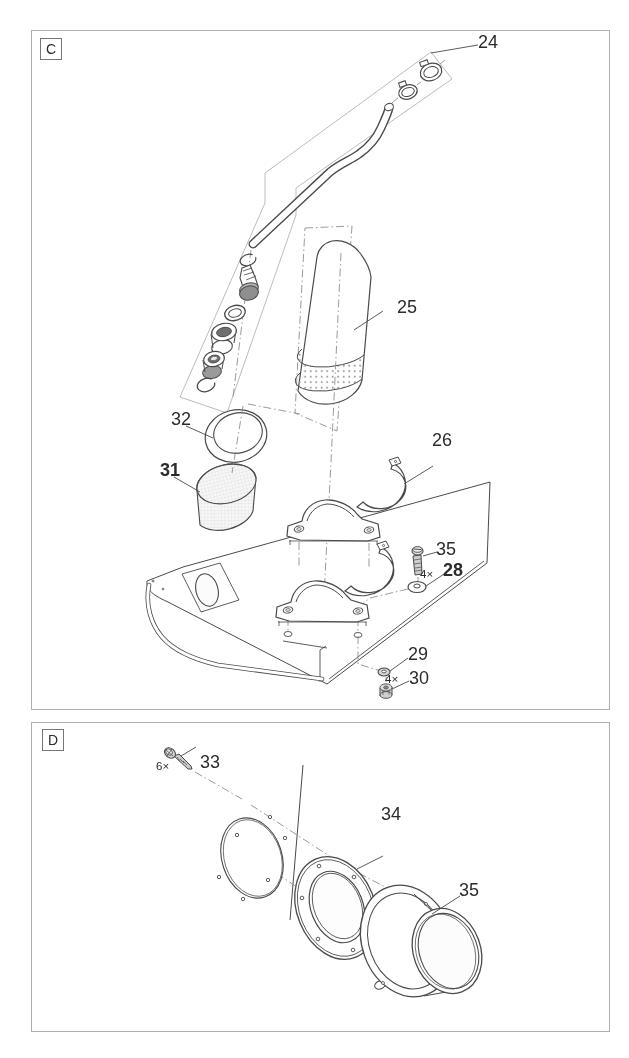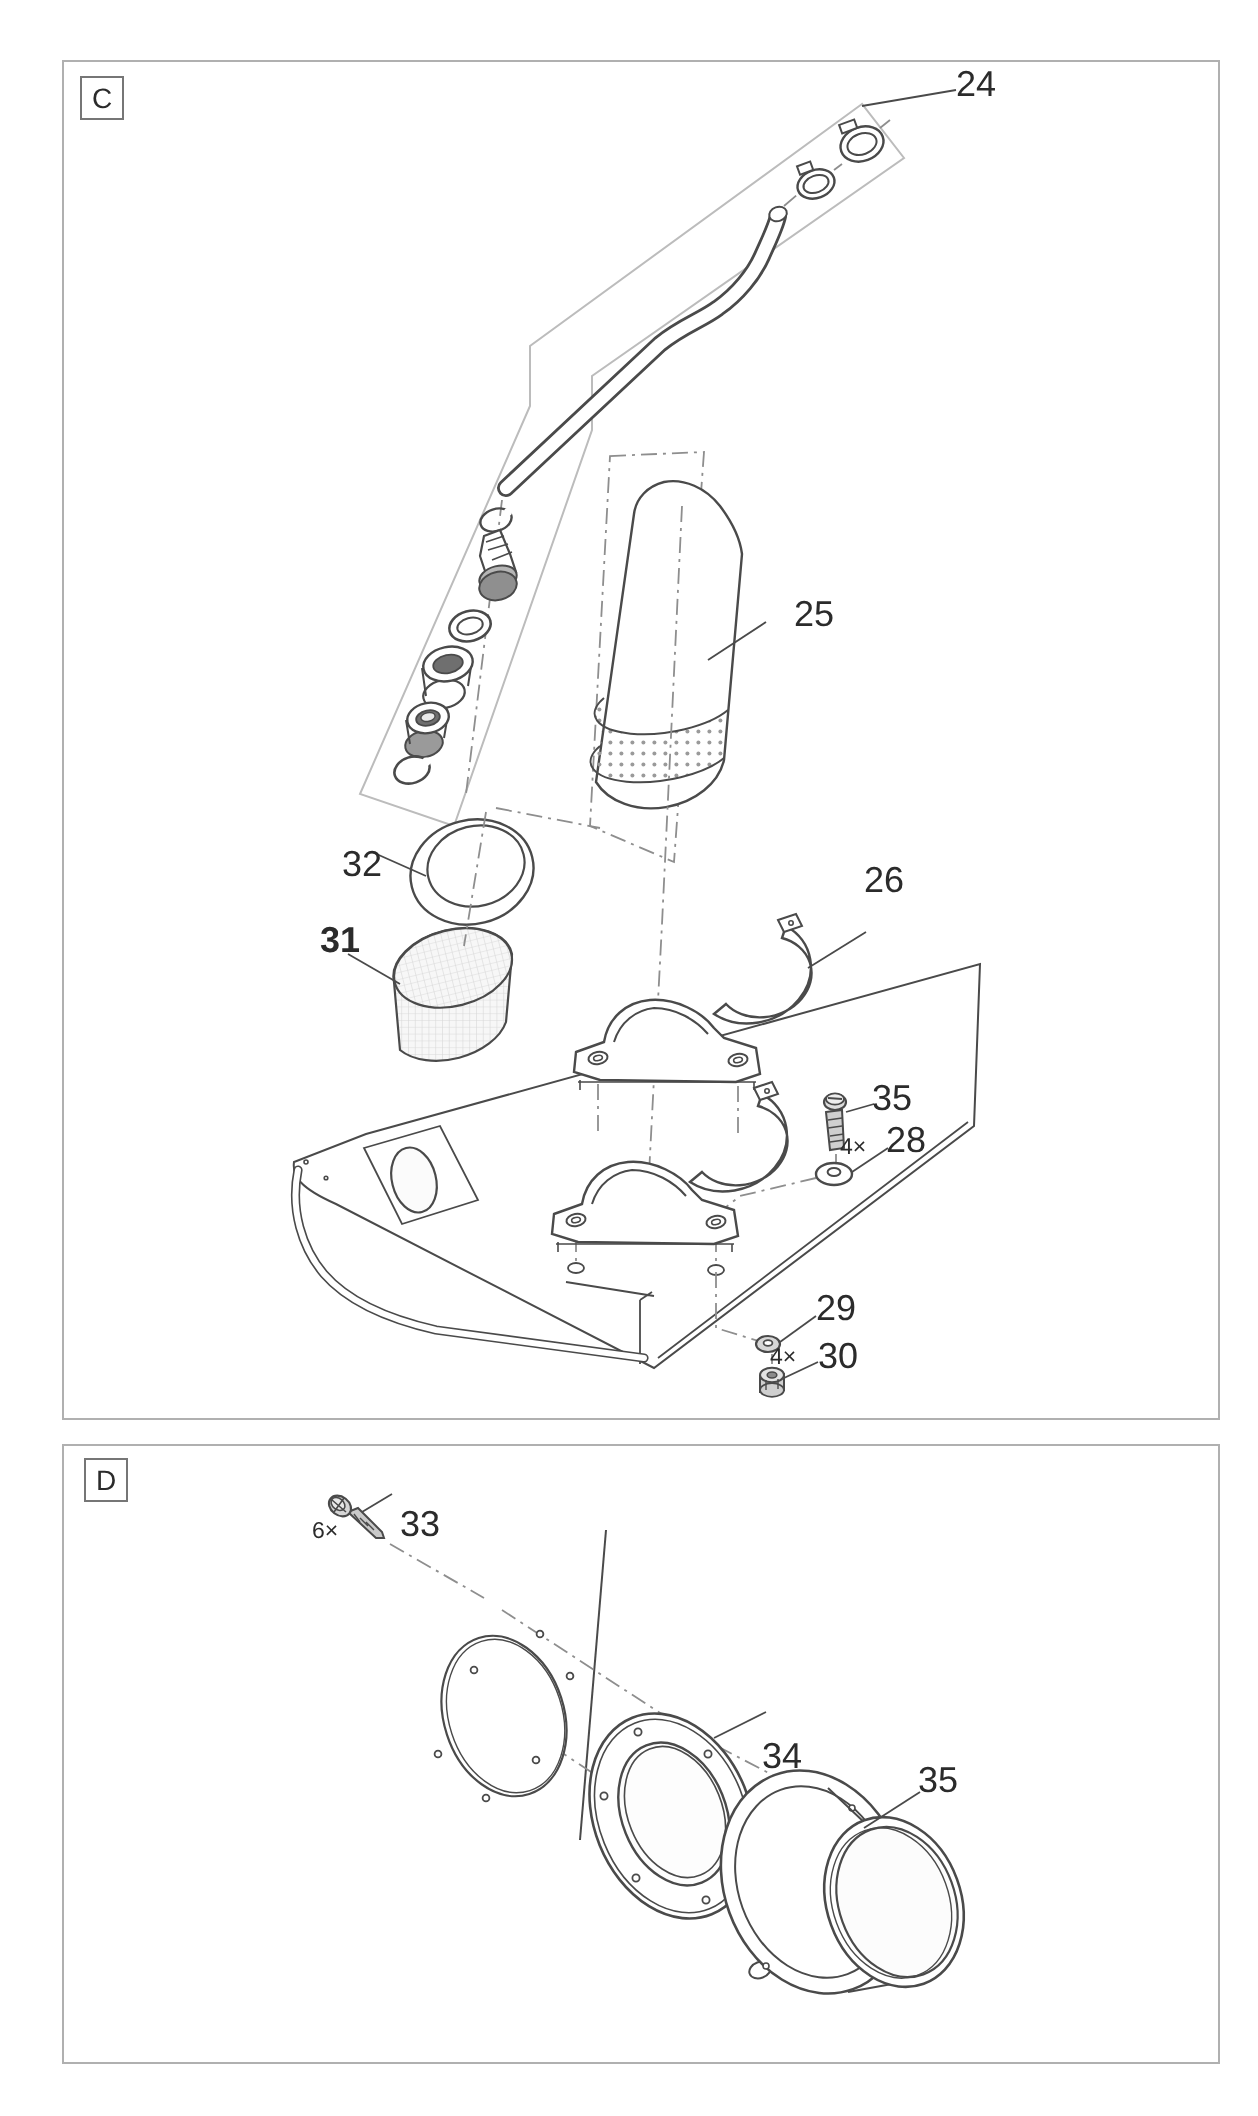--- a/index.html
+++ b/index.html
@@ -226,26 +226,26 @@
     <path d="M383,856 L357,869"></path>
     <path d="M460,896 L432,914"></path>
   </g>
 </svg>
 
 <div class="panel-tag" style="left:40px;top:38px;">C</div>
 <div class="panel-tag" style="left:42px;top:729px;">D</div>
 
 <div class="callout" style="left:478px;top:35px;">24</div>
 <div class="callout" style="left:397px;top:300px;">25</div>
-<div class="callout" style="left:171px;top:425px;">32</div>
+<div class="callout" style="left:171px;top:412px;">32</div>
 <div class="callout" style="left:160px;top:463px;font-weight:bold;">31</div>
 <div class="callout" style="left:432px;top:433px;">26</div>
 <div class="callout" style="left:436px;top:542px;">35</div>
 <div class="callout qty" style="left:420px;top:567px;">4×</div>
-<div class="callout" style="left:443px;top:563px;">28</div>
+<div class="callout" style="left:443px;top:563px;font-weight:bold;">28</div>
 <div class="callout" style="left:408px;top:647px;">29</div>
 <div class="callout qty" style="left:385px;top:672px;">4×</div>
 <div class="callout" style="left:409px;top:671px;">30</div>
 
 <div class="callout" style="left:200px;top:736px;margin-top:19px;">33</div>
 <div class="callout qty" style="left:156px;top:759px;">6×</div>
-<div class="callout" style="left:381px;top:871px;">34</div>
+<div class="callout" style="left:381px;top:807px;">34</div>
 <div class="callout" style="left:459px;top:883px;">35</div>
 
 </body></html>

